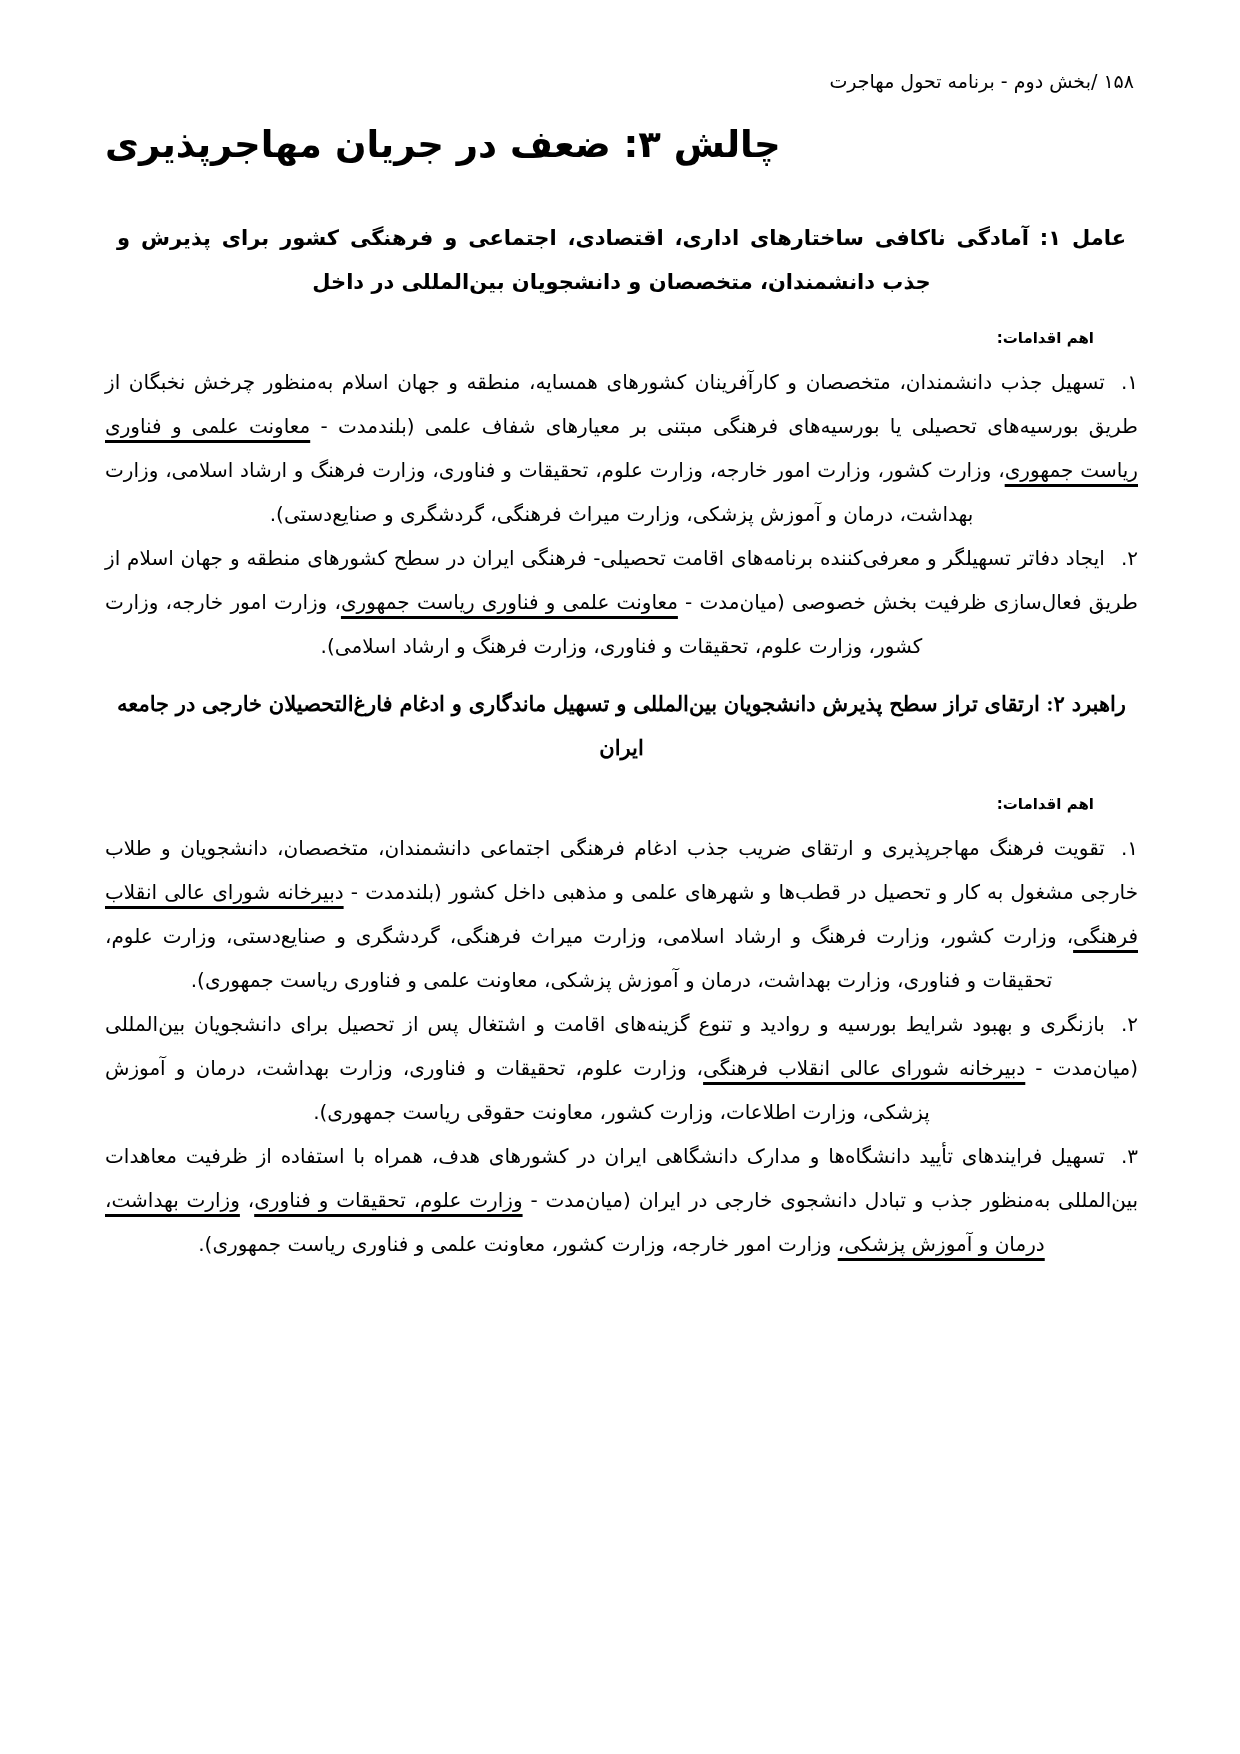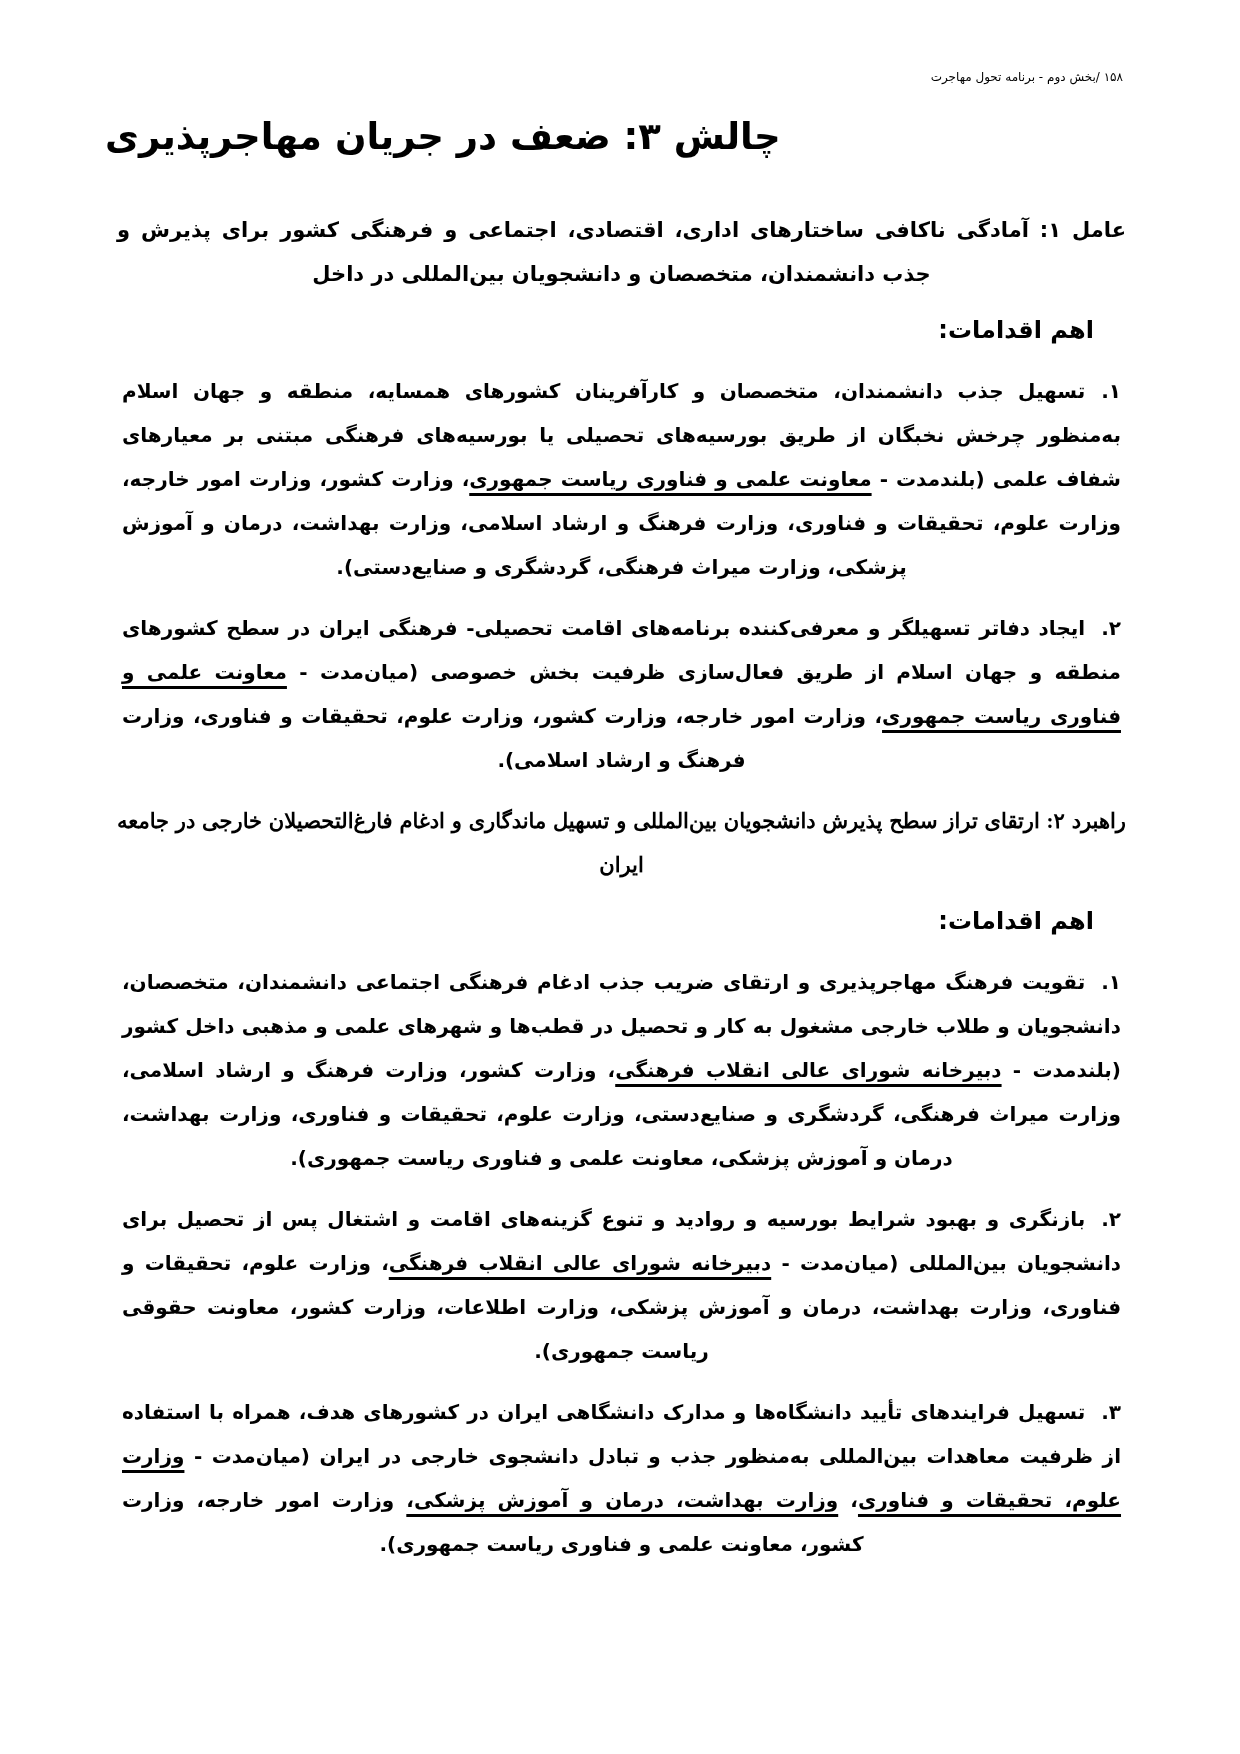--- a/index.html
+++ b/index.html
@@ -14,22 +14,22 @@
     margin: 0 auto;
     background: #ffffff;
     color: #000000;
     direction: rtl;
     font-family: "DejaVu Sans", sans-serif;
     box-sizing: border-box;
     padding: 70px 102px 0 105px;
     overflow: hidden;
   }
   .header {
-    font-size: 12px;
-    margin: 0 15px 28px 0;
+    font-size: 19px;
+    margin: 0 4px 28px 0;
     font-weight: normal;
   }
   .title {
     font-size: 37px;
     font-weight: bold;
     text-align: left;
     margin: 26px 0 46px 0;
     line-height: 1.35;
   }
   .heading {
@@ -38,35 +38,34 @@
     line-height: 44px;
     text-align: justify;
     text-align-last: center;
     margin: 12px;
   }
   .heading.strategy-2 {
     margin-top: 14px;
     font-family: Liberation Serif, serif;
   }
   .actions-label {
-    font-size: 24px;
+    font-size: 15px;
     font-weight: bold;
     line-height: 44px;
     text-align: right;
     padding-left: 0;
     padding-right: 44px;
     margin: 0;
   }
   .item {
     font-size: 20px;
     line-height: 44px;
     text-align: justify;
     text-align-last: center;
-    margin: 17px;
-    font-weight: bold;
+    margin: 0;
   }
   .item .num {
     margin-left: 16px;
     white-space: nowrap;
   }
   .u {
     text-decoration: underline;
     text-decoration-thickness: 2.5px;
     text-underline-offset: 7px;
   }

